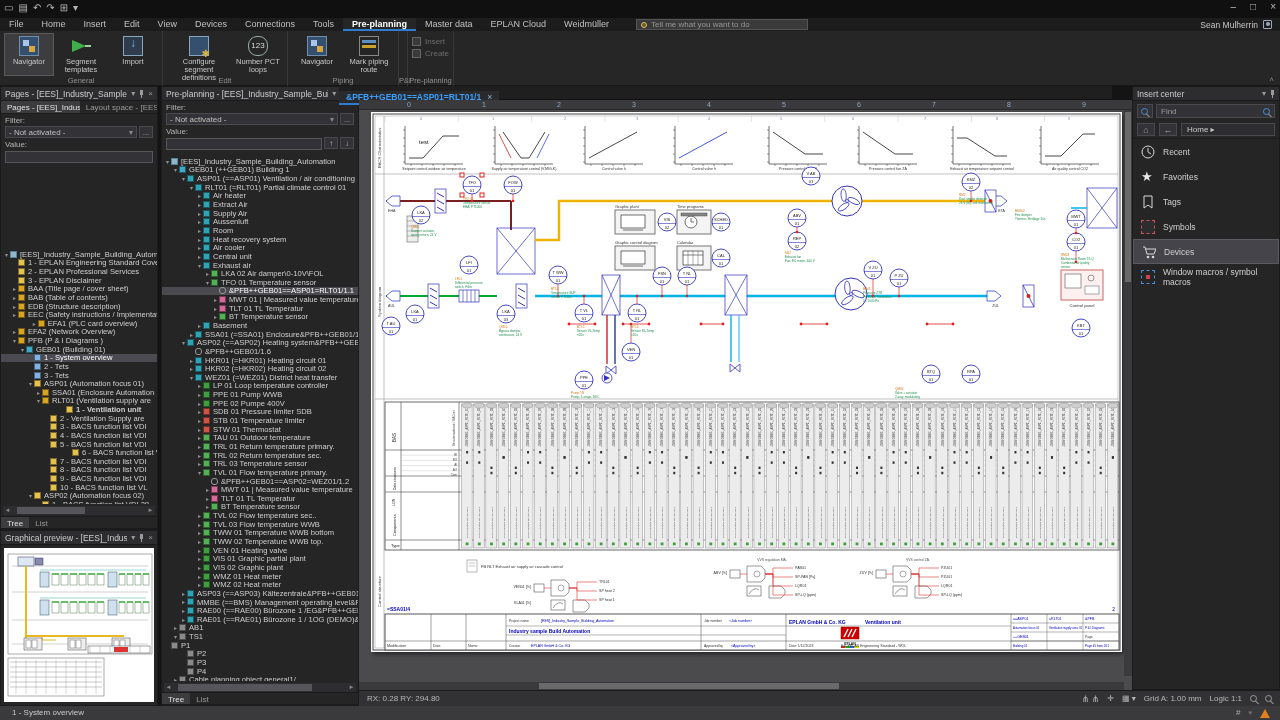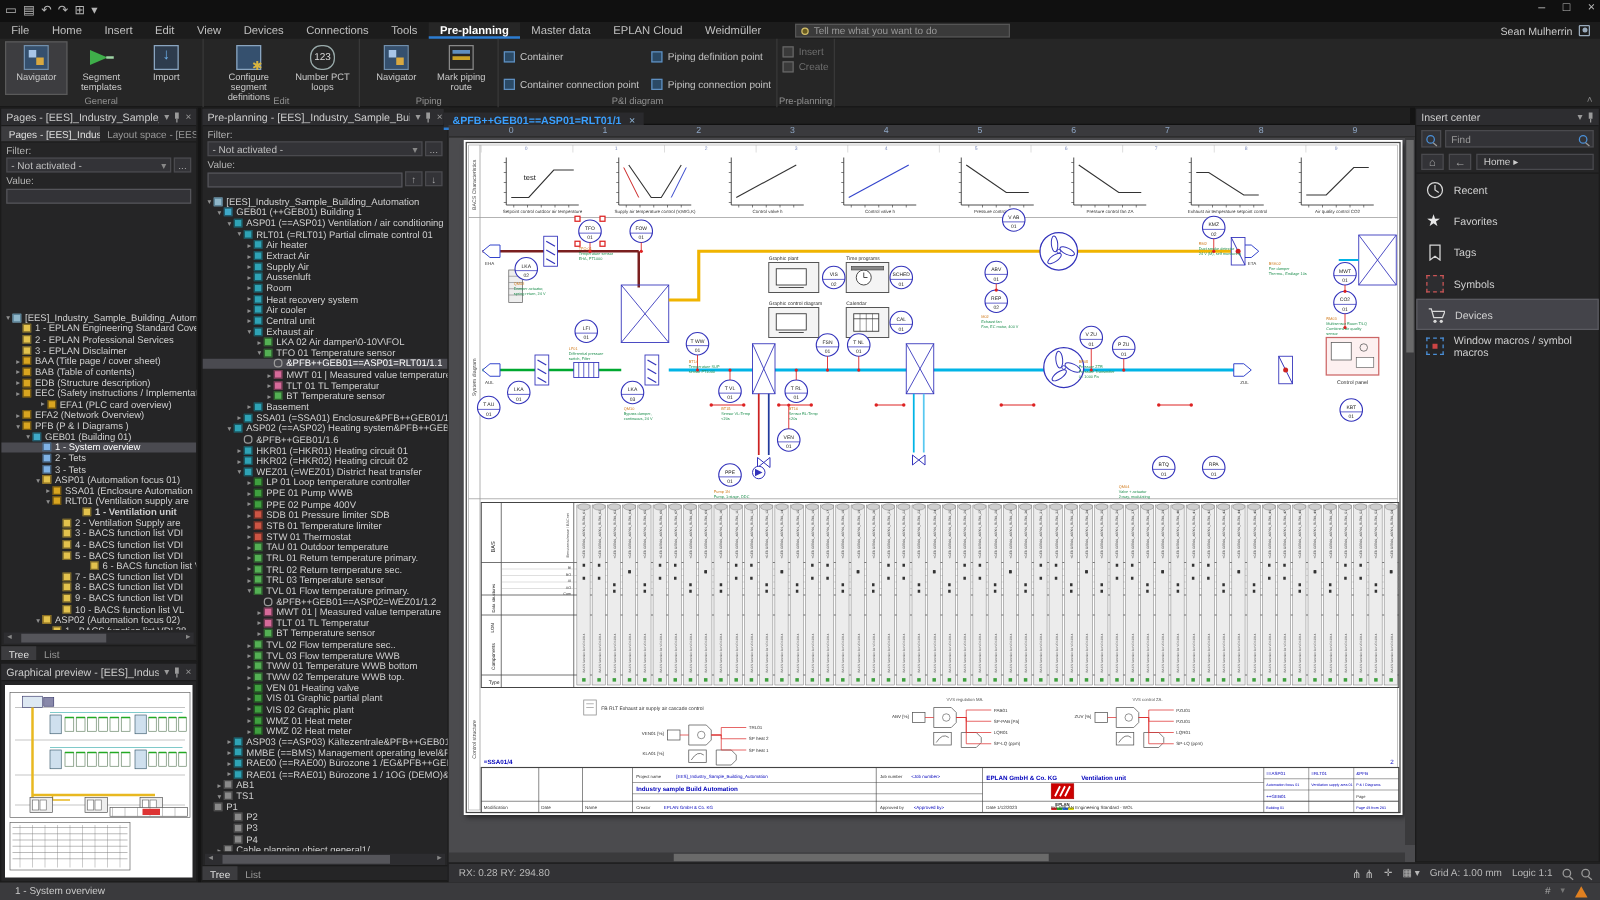--- a/index.html
+++ b/index.html
@@ -80,21 +80,21 @@
   .ic-dev{background:#54b054;}
   .ic-pk{background:#d66a9a;}
   .ic-red{background:#cc5544;}
   .ic-grn{background:#3f9f3f;}
   .ic-gr{background:#8a8a8a;}
   .ic-lnk{background:transparent;border:1px solid #999;border-radius:3px;}
   .hscroll{position:absolute;left:2px;right:2px;height:9px;background:#2d2d30;}
   .hscroll .thumb{position:absolute;left:14px;top:1px;height:7px;width:45%;background:#55555a;}
   .hscroll .arr{position:absolute;top:0;width:9px;height:9px;color:#888;font-size:6px;text-align:center;line-height:9px;}
   
-  #drawtabbar{position:absolute;left:355px;top:86px;width:773px;height:14px;background:#1f1f1f;border-bottom:1px solid #111;}
+  #drawtabbar{position:absolute;left:339px;top:86px;width:773px;height:14px;background:#1f1f1f;border-bottom:1px solid #111;}
   .dtab{display:inline-flex;align-items:center;gap:6px;height:14px;padding:0 7px;background:#2a2a2d;border-bottom:2px solid #2d7dd2;color:#3aa0ff;font-size:8.5px;font-weight:bold;cursor:pointer;}
   .dtab .x{color:#8fb6d9;font-weight:normal;cursor:pointer;}
   #canvas{position:absolute;left:359px;top:100px;width:773px;height:590px;background:#4b4b4e;overflow:hidden;}
   #hruler{position:absolute;left:0;top:0;width:773px;height:10px;background:#3a3a3d;border-bottom:1px solid #2a2a2a;color:#8fa7c5;font-size:7px;}
   #hruler span{position:absolute;top:1px;}
   #page{position:absolute;left:12px;top:12px;width:751px;height:540px;background:#ffffff;box-shadow:2px 2px 4px rgba(0,0,0,.5);}
   #vscroll{position:absolute;right:0;top:10px;width:8px;height:566px;background:#3a3a3c;}
   #vscroll .thumb{position:absolute;left:1px;top:2px;width:6px;height:170px;background:#6a6a6a;}
   #hscroll2{position:absolute;left:0;bottom:0;height:8px;width:765px;background:#3a3a3c;}
   #hscroll2 .thumb{position:absolute;top:1px;left:180px;width:300px;height:6px;background:#6a6a6a;}
@@ -201,38 +201,20 @@
           <div class="bicon ri-nav"></div>
           <div>Navigator</div>
         </div>
         <div class="bigbtn">
           <div class="bicon ri-mark"></div>
           <div>Mark piping route</div>
         </div>
         <div class="glabel">Piping</div>
       </div>
       <div class="rgroup">
-        <div class="smallcol" style="display: grid; grid-template-columns: auto auto; gap: 4px 10px;">
-          <div class="smallbtn">
-            <span class="sq" style="border: 1px solid rgb(95, 143, 192); background: rgb(43, 74, 102);"></span>
-            <span>Container</span>
-          </div>
-          <div class="smallbtn">
-            <span class="sq" style="border: 1px solid rgb(95, 143, 192); background: rgb(43, 74, 102);"></span>
-            <span>Piping definition point</span>
-          </div>
-          <div class="smallbtn">
-            <span class="sq" style="border: 1px solid rgb(95, 143, 192); background: rgb(43, 74, 102);"></span>
-            <span>Container connection point</span>
-          </div>
-          <div class="smallbtn">
-            <span class="sq" style="border: 1px solid rgb(95, 143, 192); background: rgb(43, 74, 102);"></span>
-            <span>Piping connection point</span>
-          </div>
-        </div>
         <div class="glabel">P&amp;I diagram</div>
       </div>
       <div class="rgroup">
         <div class="smallcol">
           <div class="smallbtn dis">
             <span class="sq" style="border: 1px solid rgb(102, 102, 102); background: rgb(58, 58, 58);"></span>
             <span>Insert</span>
           </div>
           <div class="smallbtn dis">
             <span class="sq" style="border: 1px solid rgb(102, 102, 102); background: rgb(58, 58, 58);"></span>

